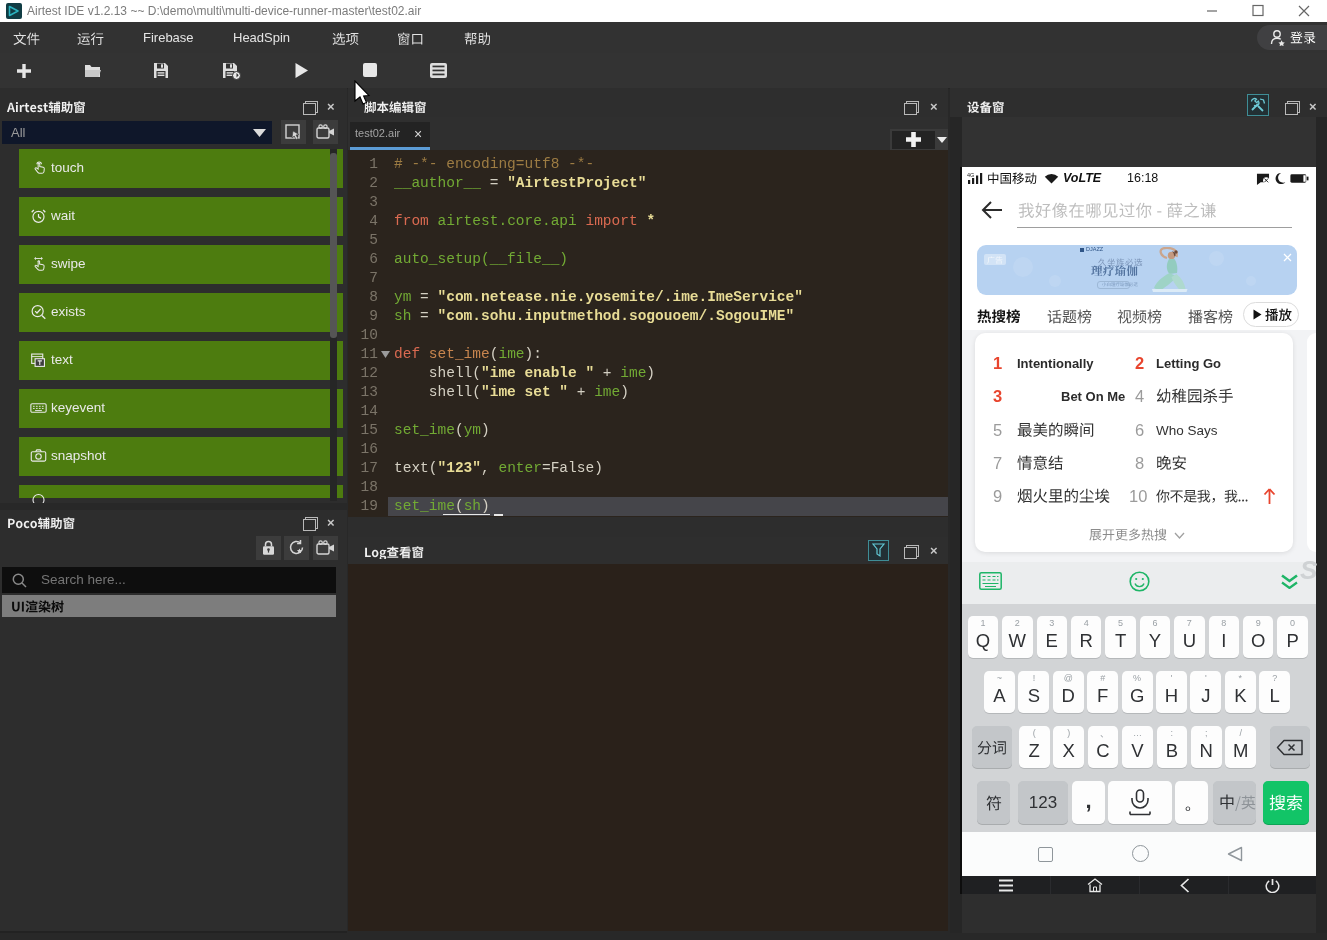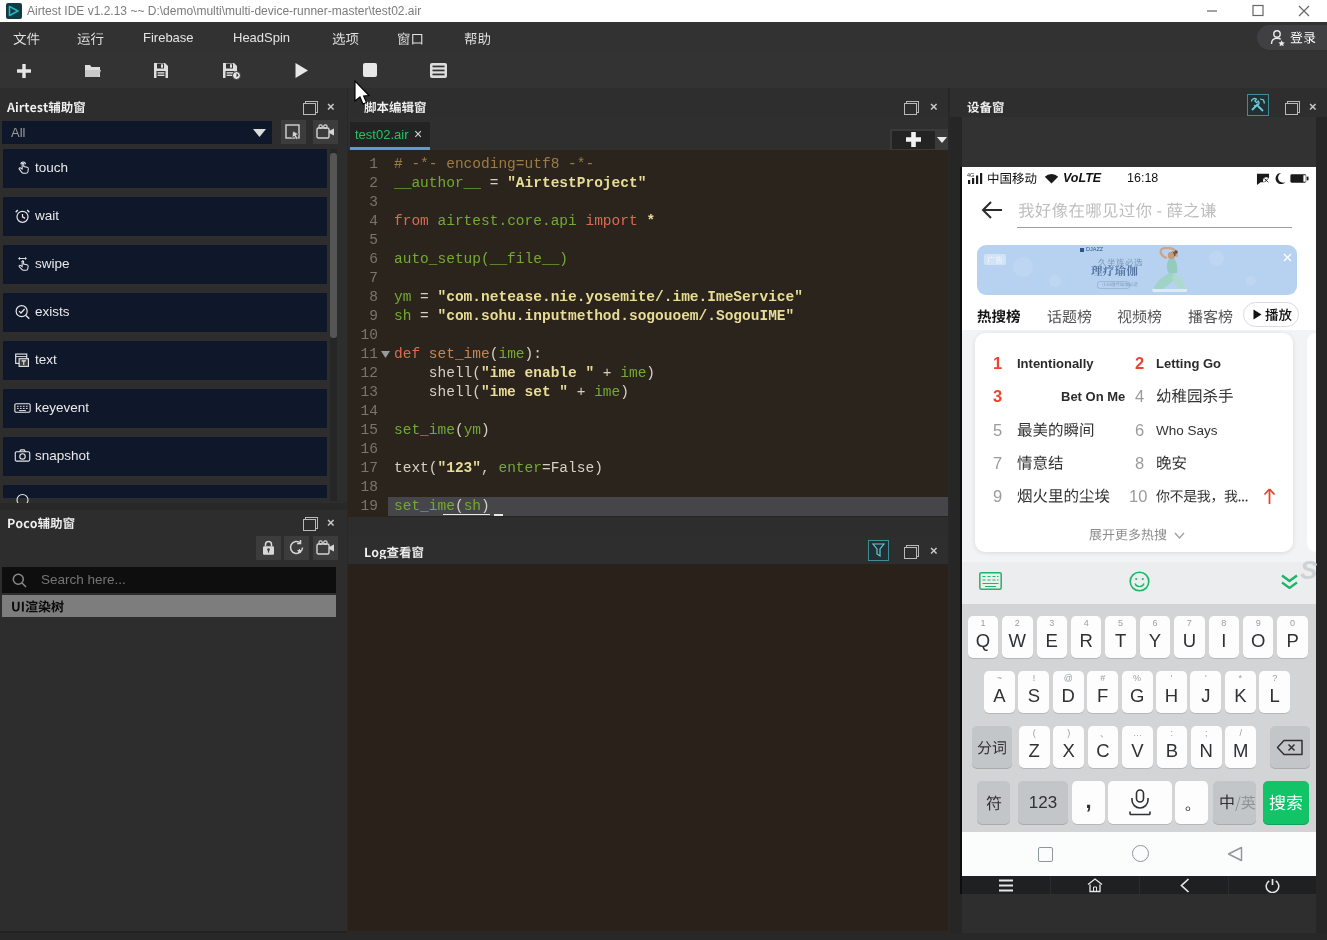--- a/index.html
+++ b/index.html
@@ -6,21 +6,21 @@
   #app{position:relative;width:1327px;height:940px;overflow:hidden;
        font-family:"Liberation Sans",sans-serif;background:#282828;}
   .abs{position:absolute;}
   
   #titlebar{left:0;top:0;width:1327px;height:22px;background:#ffffff;color:#7b7b7b;font-size:12px;}
   #menubar{left:0;top:22px;width:1327px;height:31px;background:#323232;}
   .menuitem{position:absolute;top:0;height:31px;line-height:31px;color:#e4e4e4;font-size:13px;}
   #toolbar{left:0;top:53px;width:1327px;height:35px;background:#333333;border-bottom:1px solid #242424;}
   .winbtn{position:absolute;width:11px;height:10px;border:1px solid #b9b9b9;}
   .closex{position:absolute;color:#c8c8c8;font-size:13px;font-weight:bold;line-height:10px;}
-  .lbtn{position:absolute;left:3px;width:324px;height:39px;background:#0f172a;color:#e9e9e9;
+  .lbtn{position:absolute;left:19px;width:324px;height:39px;background:#4d7c0f;color:#e9e9e9;
         font-size:14px;}
   .lbtn .ic{position:absolute;left:11px;top:10px;width:17px;height:18px;}
   .lbtn .tx{position:absolute;left:32px;top:11px;font-size:13.5px;}
   .ddown{position:absolute;background:#0f172a;color:#9b9b9b;font-size:13px;}
   .iconbtn{position:absolute;background:#3c3c3c;}
   
   #code{position:absolute;left:348px;top:150px;width:600px;height:367px;background:#2b241d;
         font-family:"Liberation Mono",monospace;font-size:14.5px;line-height:19px;white-space:pre;}
   .ln{position:absolute;left:0;width:30px;text-align:right;color:#7b7468;}
   .cl{position:absolute;left:46px;}
@@ -265,21 +265,21 @@
   <div class="abs" style="left:348px;top:88px;width:600px;height:29px;background:#2e2e2e;">
     <svg class="abs" style="left:16px;top:12.5px;" width="64" height="13" viewBox="0 0 64 13">
         <path d="M0.9 0.8V5.4C0.9 7.2 0.9 9.8 0.2 11.5C0.5 11.6 1.1 11.9 1.3 12.1C1.7 10.9 1.9 9.4 2.0 8.0H3.0V10.6C3.0 10.7 2.9 10.8 2.8 10.8C2.7 10.8 2.4 10.8 2.1 10.7C2.2 11.1 2.4 11.7 2.4 12.0C3.0 12.0 3.4 12.0 3.8 11.8C4.1 11.5 4.2 11.2 4.2 10.6V0.8ZM2.1 2.2H3.0V3.6H2.1ZM2.1 5.0H3.0V6.6H2.0L2.1 5.4ZM10.6 2.5V8.5C10.6 8.6 10.6 8.7 10.5 8.7L9.8 8.7V2.5ZM8.6 1.1V12.1H9.8V8.7C10.0 9.1 10.2 9.6 10.2 10.0C10.8 10.0 11.2 9.9 11.5 9.7C11.8 9.5 11.9 9.1 11.9 8.5V1.1ZM4.7 10.9C4.9 10.8 5.3 10.6 7.3 10.3C7.3 10.5 7.4 10.7 7.4 10.9L8.4 10.6C8.3 9.7 7.9 8.3 7.5 7.2L6.6 7.5C6.7 8.0 6.9 8.6 7.0 9.1L5.8 9.3C6.2 8.5 6.5 7.5 6.7 6.5H8.2V5.1H7.0V3.6H8.0V2.2H7.0V0.5H5.8V2.2H4.7V3.6H5.8V5.1H4.4V6.5H5.4C5.2 7.7 4.9 8.7 4.8 9.0C4.6 9.4 4.5 9.7 4.3 9.8C4.4 10.1 4.6 10.7 4.7 10.9Z M17.9 4.3V8.5H15.6C16.5 7.3 17.3 5.9 17.9 4.3ZM19.5 4.3H19.6C20.1 5.9 20.9 7.3 21.8 8.5H19.5ZM17.9 0.4V2.8H13.2V4.3H16.3C15.5 6.2 14.3 8.0 12.8 9.0C13.2 9.3 13.6 9.9 13.9 10.2C14.4 9.9 14.9 9.4 15.3 8.9V10.0H17.9V12.1H19.5V10.0H22.1V8.9C22.6 9.4 23.0 9.8 23.5 10.2C23.7 9.8 24.3 9.2 24.6 8.9C23.2 7.9 21.9 6.2 21.1 4.3H24.3V2.8H19.5V0.4Z M25.7 5.8C25.9 5.7 26.2 5.7 27.2 5.5C26.8 6.1 26.5 6.6 26.3 6.8C26.0 7.3 25.7 7.6 25.4 7.7C25.6 8.0 25.8 8.6 25.8 8.9C26.1 8.7 26.6 8.5 29.3 7.9C29.2 7.6 29.2 7.1 29.2 6.7L27.6 7.0C28.4 6.0 29.1 4.8 29.7 3.6L28.6 2.9C28.4 3.3 28.1 3.8 27.9 4.3L27.0 4.3C27.7 3.3 28.3 2.0 28.7 0.8L27.3 0.3C27.0 1.8 26.2 3.4 26.0 3.8C25.7 4.2 25.5 4.5 25.3 4.5C25.4 4.9 25.7 5.6 25.7 5.8ZM32.4 0.7C32.5 1.0 32.6 1.3 32.8 1.7H30.0V4.4C30.0 5.9 30.0 8.0 29.3 9.8L29.1 8.7C27.7 9.2 26.3 9.8 25.3 10.1L25.7 11.5L29.3 9.8C29.1 10.3 28.9 10.7 28.7 11.1C29.0 11.2 29.6 11.7 29.8 11.9C30.5 10.9 30.9 9.5 31.1 8.1V12.0H32.2V9.4H32.8V11.8H33.7V9.4H34.2V11.7H35.1V9.4H35.7V10.8C35.7 10.9 35.6 10.9 35.6 10.9C35.5 10.9 35.4 10.9 35.2 10.9C35.3 11.2 35.4 11.7 35.5 12.0C35.9 12.0 36.2 12.0 36.5 11.8C36.8 11.6 36.8 11.3 36.8 10.8V5.7H31.4L31.4 5.0H36.6V1.7H34.4C34.3 1.2 34.0 0.7 33.8 0.3ZM32.8 6.9V8.2H32.2V6.9ZM33.7 6.9H34.2V8.2H33.7ZM35.1 6.9H35.7V8.2H35.1ZM31.4 2.9H35.2V3.8H31.4Z M44.7 1.8H47.3V2.6H44.7ZM43.3 0.8V3.6H48.8V0.8ZM38.4 7.1C38.5 7.0 39.0 6.9 39.4 6.9H40.4V8.3C39.4 8.5 38.5 8.6 37.9 8.7L38.1 10.1L40.4 9.7V12.1H41.7V9.5L42.8 9.3L42.7 8.0L41.7 8.1V6.9H42.5V5.6H41.7V3.8H40.4V5.6H39.6C40.0 4.8 40.3 4.0 40.5 3.1H42.7V1.7H40.9C41.0 1.4 41.1 1.0 41.1 0.6L39.7 0.4C39.6 0.8 39.6 1.3 39.5 1.7H38.0V3.1H39.1C38.9 4.0 38.7 4.6 38.6 4.9C38.4 5.4 38.2 5.8 38.0 5.8C38.1 6.2 38.3 6.9 38.4 7.1ZM47.2 5.4V6.0H44.7V5.4ZM42.4 9.8 42.7 11.1 47.2 10.7V12.1H48.6V10.6L49.6 10.5L49.6 9.3L48.6 9.3V5.4H49.5V4.1H42.7V5.4H43.4V9.7ZM47.2 7.1V7.8H44.7V7.1ZM47.2 8.8V9.4L44.7 9.6V8.8Z M54.6 2.5C53.5 3.3 52.0 3.8 50.7 4.1L51.4 5.3C52.9 4.9 54.5 4.1 55.7 3.3ZM55.2 3.9C55.0 4.3 54.8 4.8 54.5 5.2H51.8V12.1H53.3V11.8H59.2V12.1H60.8V5.2H56.1C56.3 4.9 56.6 4.5 56.8 4.2ZM53.3 10.7V6.3H59.2V10.7ZM54.6 8.7C54.9 8.8 55.2 8.9 55.5 9.1C54.9 9.4 54.2 9.6 53.5 9.8C53.7 10.0 53.9 10.4 54.1 10.7C55.0 10.4 55.9 10.1 56.7 9.6C57.3 9.9 57.8 10.2 58.2 10.5L58.9 9.7C58.6 9.4 58.1 9.2 57.6 8.9C58.1 8.5 58.5 7.9 58.9 7.3L58.1 6.9L57.9 7.0H55.7L56.0 6.5L54.9 6.4C54.6 6.9 54.1 7.5 53.4 8.0C53.7 8.1 54.0 8.4 54.2 8.7C54.6 8.4 54.9 8.1 55.1 7.8H57.2C57.0 8.1 56.8 8.3 56.5 8.5C56.1 8.3 55.7 8.1 55.3 8.0ZM55.0 0.6 55.3 1.3H50.8V3.5H52.3V2.5H57.9L56.9 3.3C58.3 3.8 60.1 4.7 60.9 5.3L61.9 4.3C61.5 4.0 60.9 3.7 60.2 3.4H61.7V1.3H57.1C57.0 1.0 56.8 0.6 56.7 0.3ZM57.9 2.5H60.1V3.4C59.4 3.0 58.5 2.7 57.9 2.5Z" fill="#efefef"></path>
       </svg>
     <div class="winbtn" style="left:558px;top:13px;"></div>
     <div class="winbtn" style="left:556px;top:15px;background:#2e2e2e;"></div>
     <span class="closex" style="left:582px;top:14px;">×</span>
   </div>
   <div class="abs" style="left:348px;top:117px;width:600px;height:33px;background:#2f2f2f;">
     <div class="abs" style="left:2px;top:5px;width:80px;height:26px;background:#232323;">
-      <span class="abs" style="left:5px;top:5px;color:#22c55e;font-size:13px;">test02.air</span>
+      <span class="abs" style="left:5px;top:5px;color:#a3a3a3;font-size:11px;">test02.air</span>
       <span class="abs" style="left:64px;top:4px;color:#d8d8d8;font-size:14px;">×</span>
     </div>
     <div class="abs" style="left:2px;top:30px;width:80px;height:3px;background:#5b9bd5;"></div>
     <div class="abs" style="left:542px;top:12px;width:58px;height:21px;background:#3a3a3a;">
       <div class="abs" style="left:2px;top:1.5px;width:43px;height:18px;background:#232323;"></div>
       <svg class="abs" style="left:15px;top:2px" width="17" height="17" viewBox="0 0 17 17">
           <path d="M8.5 1 V16 M1 8.5 H16" stroke="#f2f2f2" stroke-width="4.6"></path>
         </svg>
       <svg class="abs" style="left:46.5px;top:7.5px" width="10" height="6" viewBox="0 0 10 6">
           <path d="M0 0 h10 l-5 6 Z" fill="#ececec"></path>

